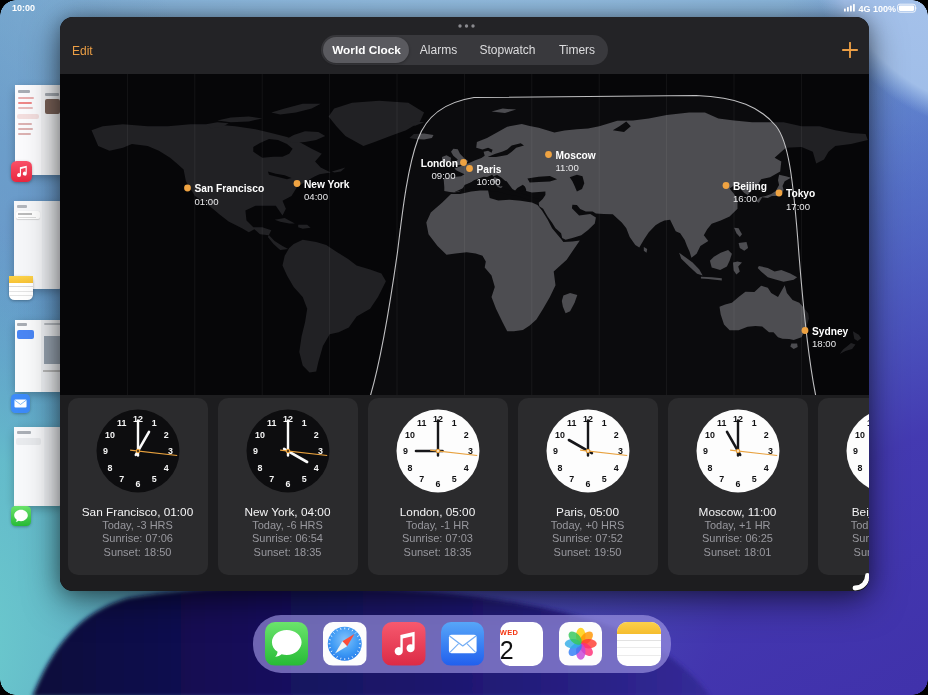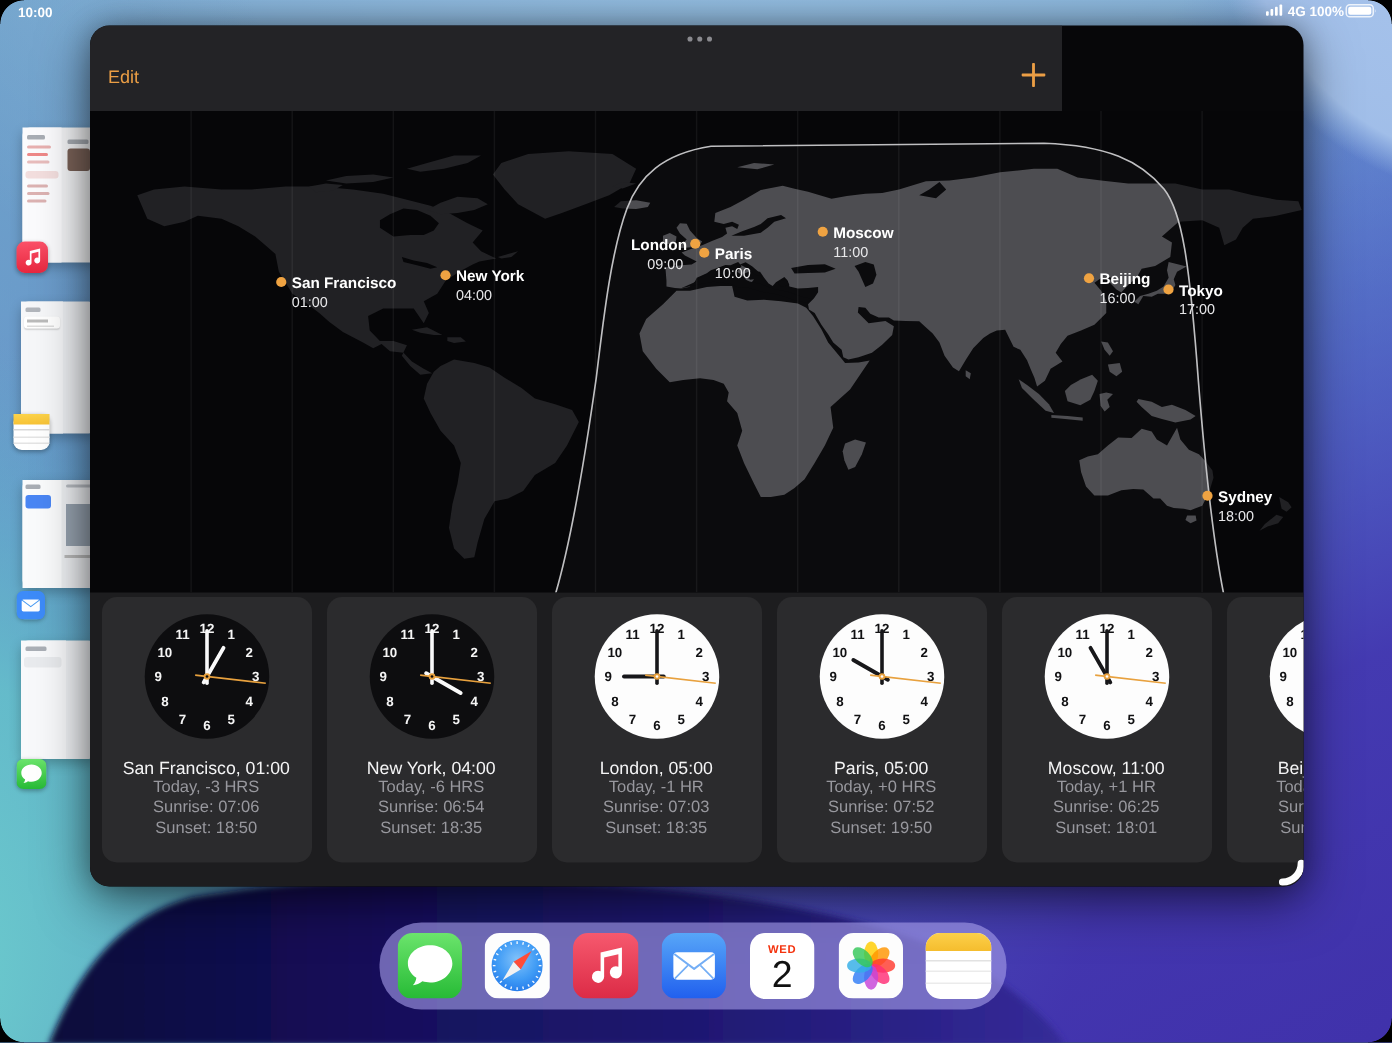--- a/index.html
+++ b/index.html
@@ -1,18 +1,18 @@
 <!DOCTYPE html>
 <html><head><meta charset="utf-8"><style>
 *{margin:0;padding:0;box-sizing:border-box}
 html,body{width:928px;height:695px;overflow:hidden}
 body{font-family:"Liberation Sans",sans-serif;position:relative;background:#6f9cc8}
 #wall{position:absolute;left:0;top:0}
 #win{position:absolute;left:60px;top:17px;width:809px;height:574px;border-radius:13px;background:#070709;overflow:hidden;z-index:10;box-shadow:0 10px 35px rgba(0,0,0,.5),0 0 18px rgba(0,0,0,.28)}
-#hdr{position:absolute;left:0;top:0;width:648px;height:57px;background:#232326}
+#hdr{position:absolute;left:0;top:0;width:809px;height:57px;background:#232326}
 #edit{position:absolute;left:12px;top:27px;font-size:12px;color:#eb9e45}
 #seg{position:absolute;left:260.5px;top:18px;width:287px;height:30px;border-radius:15px;background:#39393d}
 .sitem{position:absolute;top:8px;transform:translateX(-50%);white-space:nowrap;font-size:12px;color:#dddddf;line-height:14px}
 #sel{position:absolute;left:2.7px;top:1.7px;width:86px;height:26.6px;border-radius:13.3px;background:#5a5a5f;box-shadow:0 1px 3px rgba(0,0,0,.3)}
 .sw{font-weight:bold;color:#fff;font-size:11.8px}
 #strip{position:absolute;left:0;top:378px;width:809px;height:196px;background:#1d1d1f}
 .card{position:absolute;top:2.5px;width:140px;height:177px;border-radius:10px;background:#2b2b2d;text-align:center}
 .cname{position:absolute;left:0;right:0;top:107px;font-size:11.8px;color:#f4f4f5}
 .cl2{position:absolute;left:0;right:0;font-size:11px;color:#98989e}
 .clock{position:absolute;left:28px;top:11.5px}
@@ -157,20 +157,27 @@
 </div>
 
 <div id="win">
   <div id="hdr">
     <svg style="position:absolute;left:397px;top:4.5px" width="19" height="8">
         <circle cx="3" cy="4" r="1.7" fill="#8a8a8f"></circle>
         <circle cx="9.5" cy="4" r="1.7" fill="#8a8a8f"></circle>
         <circle cx="16" cy="4" r="1.7" fill="#8a8a8f"></circle>
       </svg>
     <div id="edit">Edit</div>
+    <div id="seg">
+        <div id="sel"></div>
+        <div class="sitem sw" style="left:46px">World Clock</div>
+        <div class="sitem" style="left:118px">Alarms</div>
+        <div class="sitem" style="left:187px">Stopwatch</div>
+        <div class="sitem" style="left:256.5px">Timers</div>
+      </div>
     <svg style="position:absolute;right:11.5px;top:25px" width="16" height="16">
         <path d="M8,0.8 V15.2 M0.8,8 H15.2" stroke="#eb9e45" stroke-width="1.9" stroke-linecap="round"></path>
       </svg>
   </div>
   <svg id="map" width="809" height="321" viewBox="0 0 809 321" style="position:absolute;left:0;top:57px;display:block">
 <defs>
         <clipPath id="dayclip">
           <path d="M310,323 C319,293 327,252 337.5,178 C343,132 348,92 358,65 C366,43.5 382,28.5 414,23.5 L636,21.5 C678,23 700,33 716,52 C728,67 733,100 739,181 C743,231 748,284 756,323 Z"></path>
         </clipPath>
       </defs>
@@ -548,21 +555,21 @@
             <stop offset="0" stop-color="#57a6f8"></stop>
             <stop offset="1" stop-color="#2160ee"></stop>
           </linearGradient>
         </defs>
         <rect width="44" height="44" fill="url(#gmail)"></rect>
         <rect x="8" y="13" width="28" height="18.5" rx="2.6" fill="#fff"></rect>
         <path d="M8.6 14.2 L22 24.2 L35.4 14.2" fill="none" stroke="#74aef5" stroke-width="1.3" stroke-linejoin="round"></path>
         <path d="M9 30.8 L17.8 21.8 M35 30.8 L26.2 21.8" stroke="#74aef5" stroke-width="1.1" fill="none"></path>
       </svg></div>
     <div class="dicon" style="left:246.7px">
-      <div style="width:43.5px;height:43.5px;background:#fff;text-align:center">
+      <div style="width:43.5px;height:43.5px;background:#fff;text-align:left">
         <div style="font-size:7.5px;font-weight:bold;color:#f4330e;padding-top:6px;letter-spacing:0.4px">WED</div>
         <div style="font-size:25px;font-weight:300;color:#111;line-height:26px">2</div>
       </div>
     </div>
     <div class="dicon" style="left:305.5px"><svg width="43.5" height="43.5" viewBox="0 0 44 44">
         <rect width="44" height="44" fill="#fdfdfd"></rect>
         <ellipse cx="22" cy="14" rx="4.8" ry="8.2" fill="#ffcc00" fill-opacity="0.82" transform="rotate(0 22 22)"></ellipse>
         <ellipse cx="22" cy="14" rx="4.8" ry="8.2" fill="#ff9500" fill-opacity="0.82" transform="rotate(45 22 22)"></ellipse>
         <ellipse cx="22" cy="14" rx="4.8" ry="8.2" fill="#ff3b30" fill-opacity="0.82" transform="rotate(90 22 22)"></ellipse>
         <ellipse cx="22" cy="14" rx="4.8" ry="8.2" fill="#ff2d75" fill-opacity="0.82" transform="rotate(135 22 22)"></ellipse>

